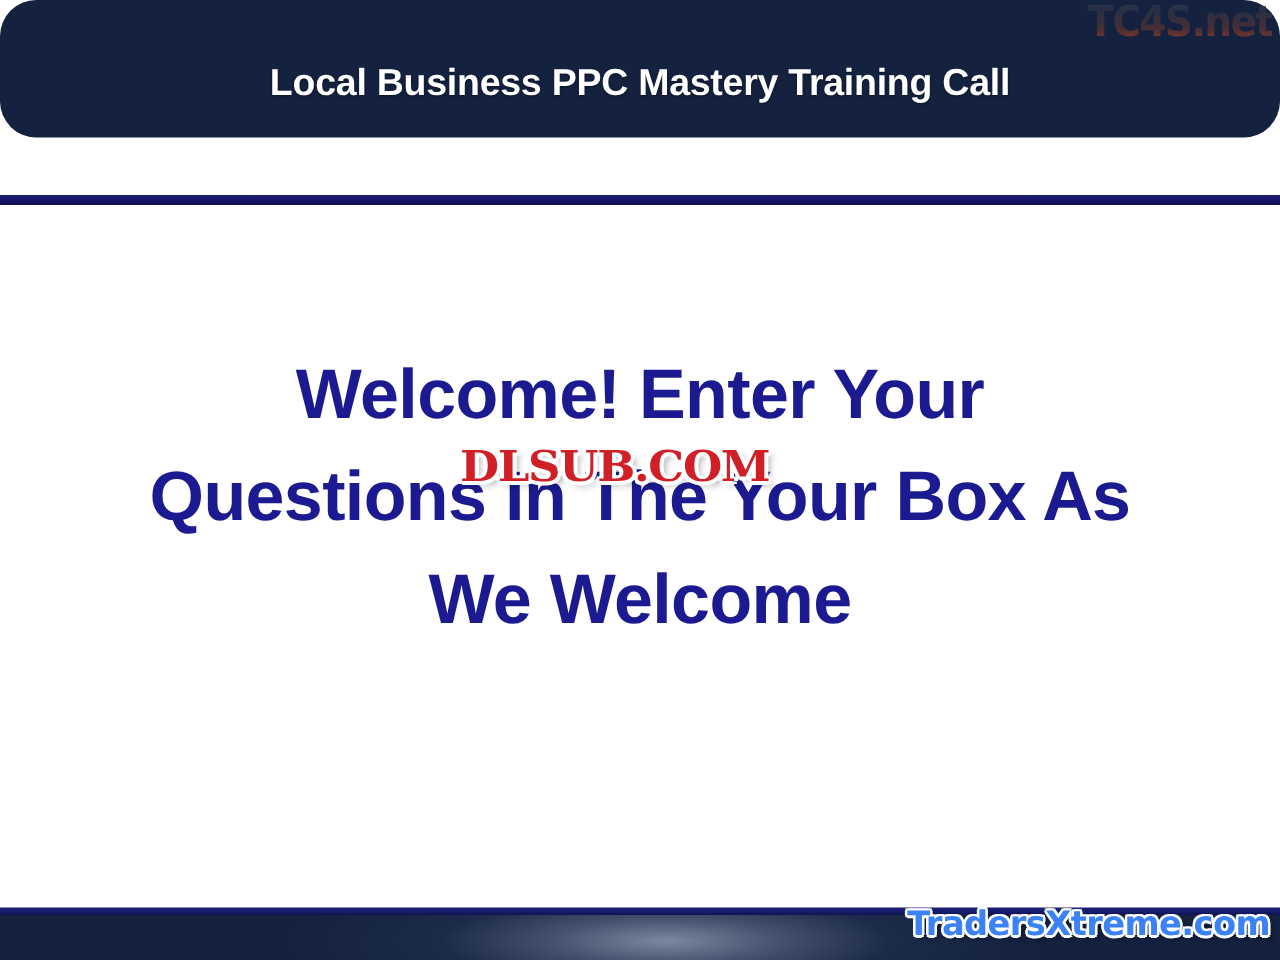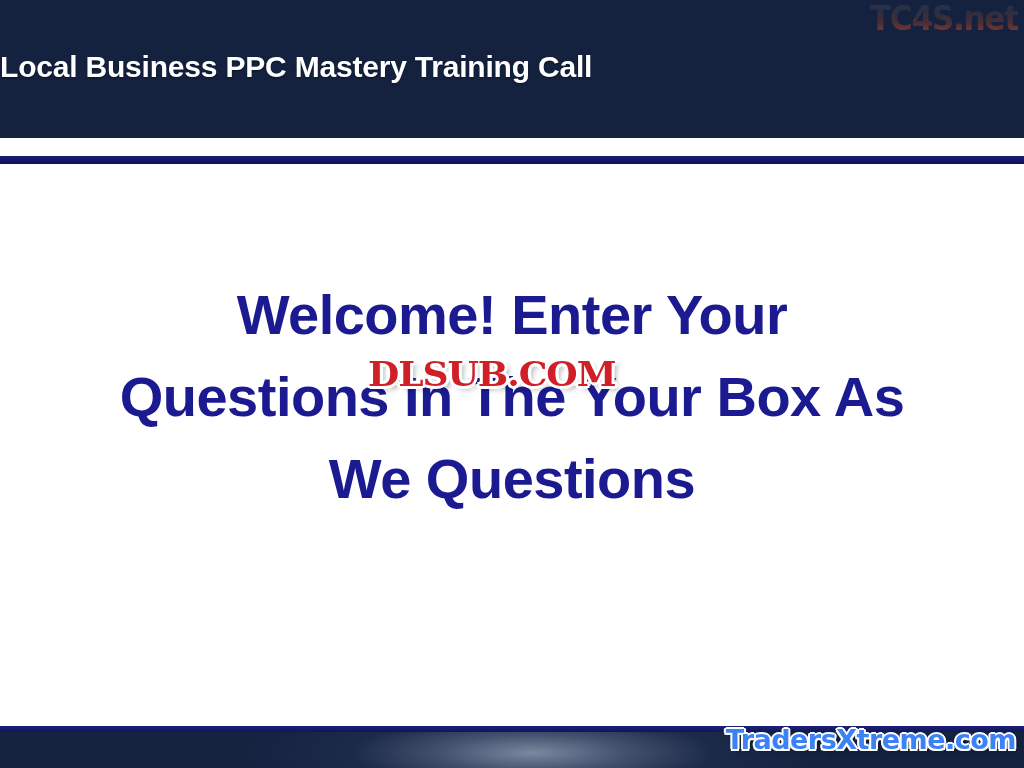--- a/index.html
+++ b/index.html
@@ -21,46 +21,47 @@
     background: #ffffff;
     overflow: hidden;
   }
 
   
   .header-bar {
     position: absolute;
     left: 0;
     top: 0;
     width: 1024px;
-    height: 138px;
+    height: 110px;
     background:
       radial-gradient(ellipse 330px 130px at 50% 72%,
         rgba(176,186,204,0.92) 0%,
         rgba(143,155,178,0.60) 26%,
         rgba(78,92,122,0.30) 52%,
         rgba(28,42,74,0.05) 76%,
         rgba(20,34,64,0) 100%),
       linear-gradient(180deg, #14223f 0%, #16254a 55%, #152murky 100%),
       #142240;
     background-color: #142240;
+    border-radius: 29px;
   }
   .header-underline {
     position: absolute;
     left: 0;
     top: 156px;
     width: 1024px;
     height: 8px;
     background: linear-gradient(180deg, #1b1f73 0%, #141668 55%, #0e1152 100%);
   }
   .header-title {
     position: absolute;
     left: 0;
     top: 50px;
     width: 1024px;
-    text-align: left;
+    text-align: center;
     color: #ffffff;
     font-family: "Liberation Sans", sans-serif;
     font-weight: bold;
     font-size: 30px;
     letter-spacing: -0.2px;
     text-shadow: 0 1px 2px rgba(0,0,0,0.45);
     white-space: nowrap;
   }
 
   
@@ -197,21 +198,21 @@
   <div class="header-bar">
     <div class="tc4s-watermark">TC4S.net</div>
     <div class="header-title">Local Business PPC Mastery Training Call</div>
   </div>
   <div class="header-underline"></div>
 
   <div class="content-area">
     <div class="main-heading">
       <span>Welcome! Enter Your</span><br>
       <span>Questions In The Your Box As</span><br>
-      <span>We Questions</span>
+      <span>We Welcome</span>
     </div>
   </div>
 
   <div class="dlsub-watermark">DLSUB.COM</div>
 
   <div class="footer-topline"></div>
   <div class="footer-bar"></div>
   <div class="tx-watermark">TradersXtreme.com</div>
 
 </div>

